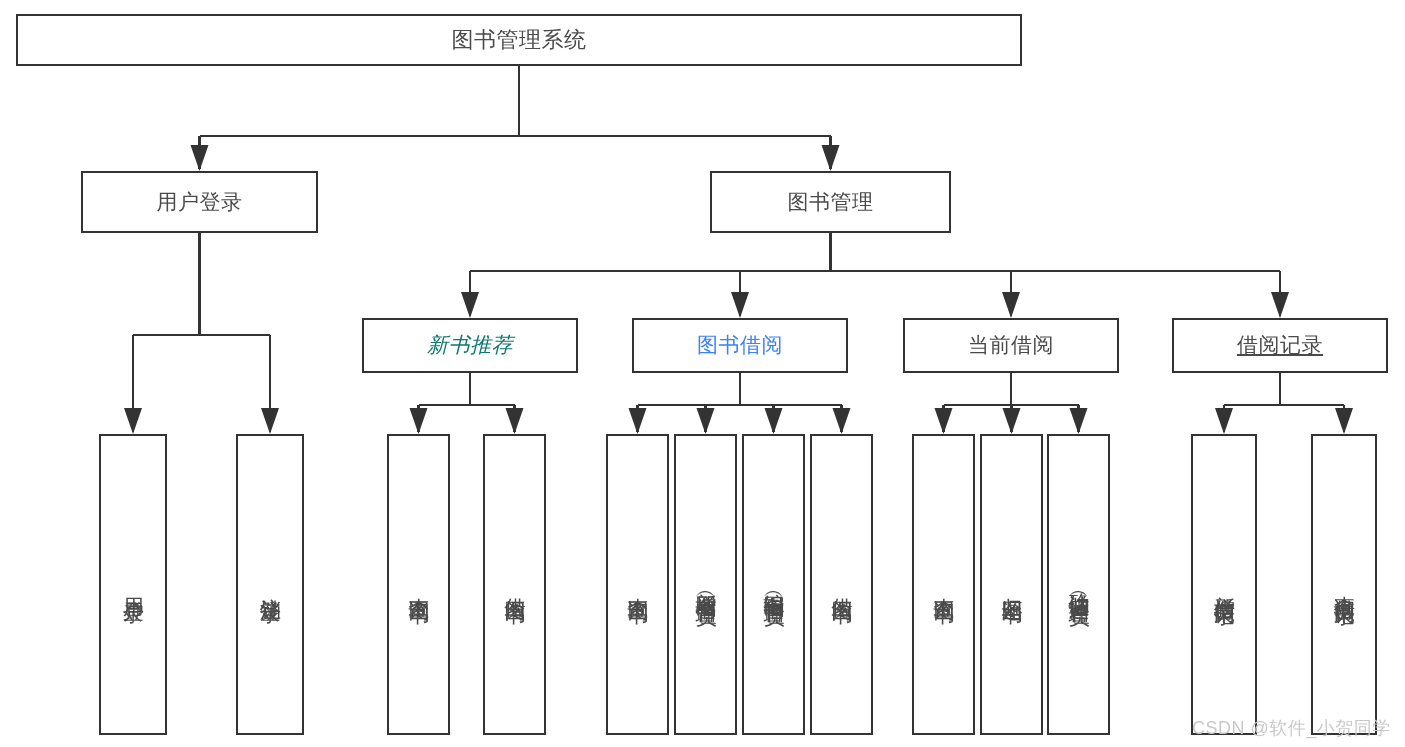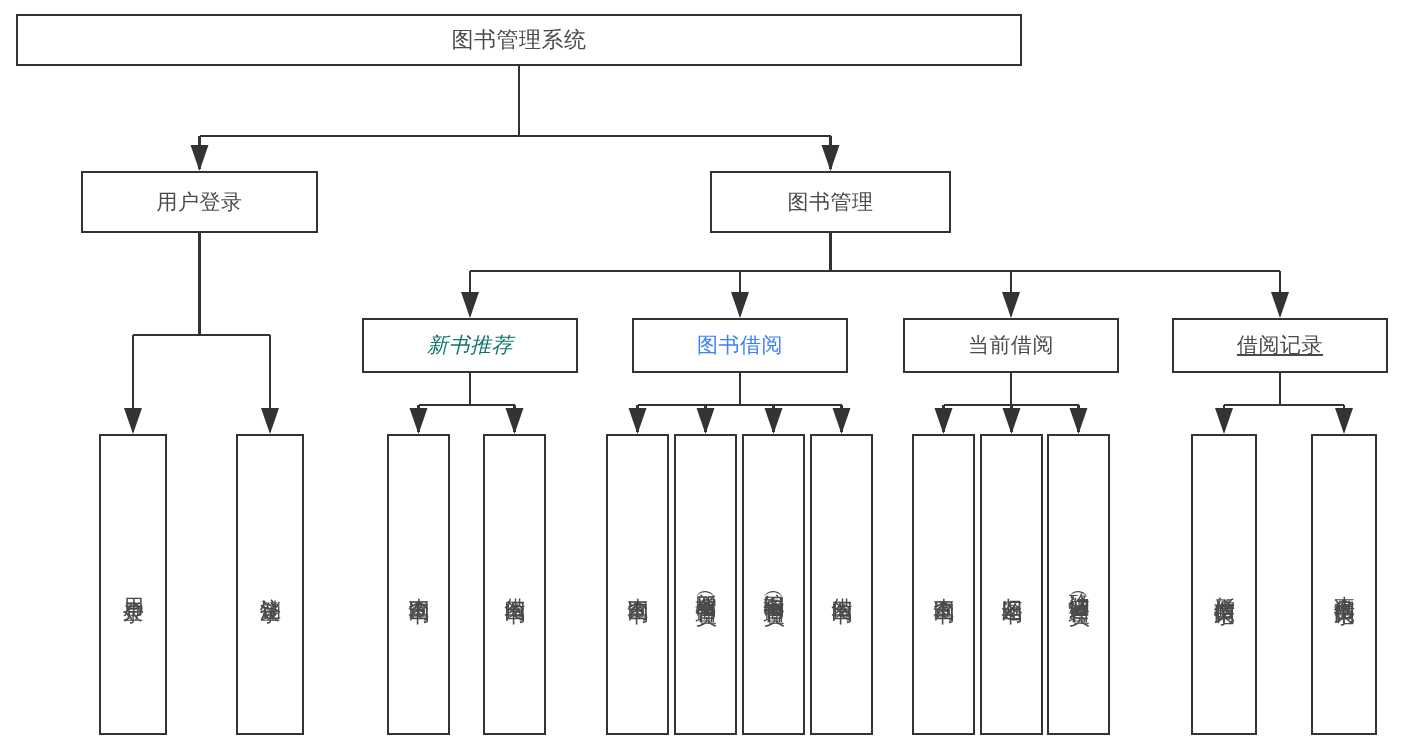--- a/index.html
+++ b/index.html
@@ -171,13 +171,14 @@
       <div class="node vertical" style="left: 1047px; top: 434px; width: 63px; height: 301px; border-color: rgb(51, 51, 51);">
         <span class="node-label" style="color: rgb(74, 74, 74);">确认归还（管理员）</span>
       </div>
       <div class="node vertical" style="left: 1191px; top: 434px; width: 66px; height: 301px; border-color: rgb(51, 51, 51);">
         <span class="node-label" style="color: rgb(74, 74, 74);">新增借阅记录</span>
       </div>
       <div class="node vertical" style="left: 1311px; top: 434px; width: 66px; height: 301px; border-color: rgb(51, 51, 51);">
         <span class="node-label" style="color: rgb(74, 74, 74);">查询借阅记录</span>
       </div>
     </div>
+  <div class="watermark" style="left: 1192px; top: 716px; color: rgb(201, 201, 201);">CSDN @软件_小贺同学</div>
 </div>
 
 </body></html>

